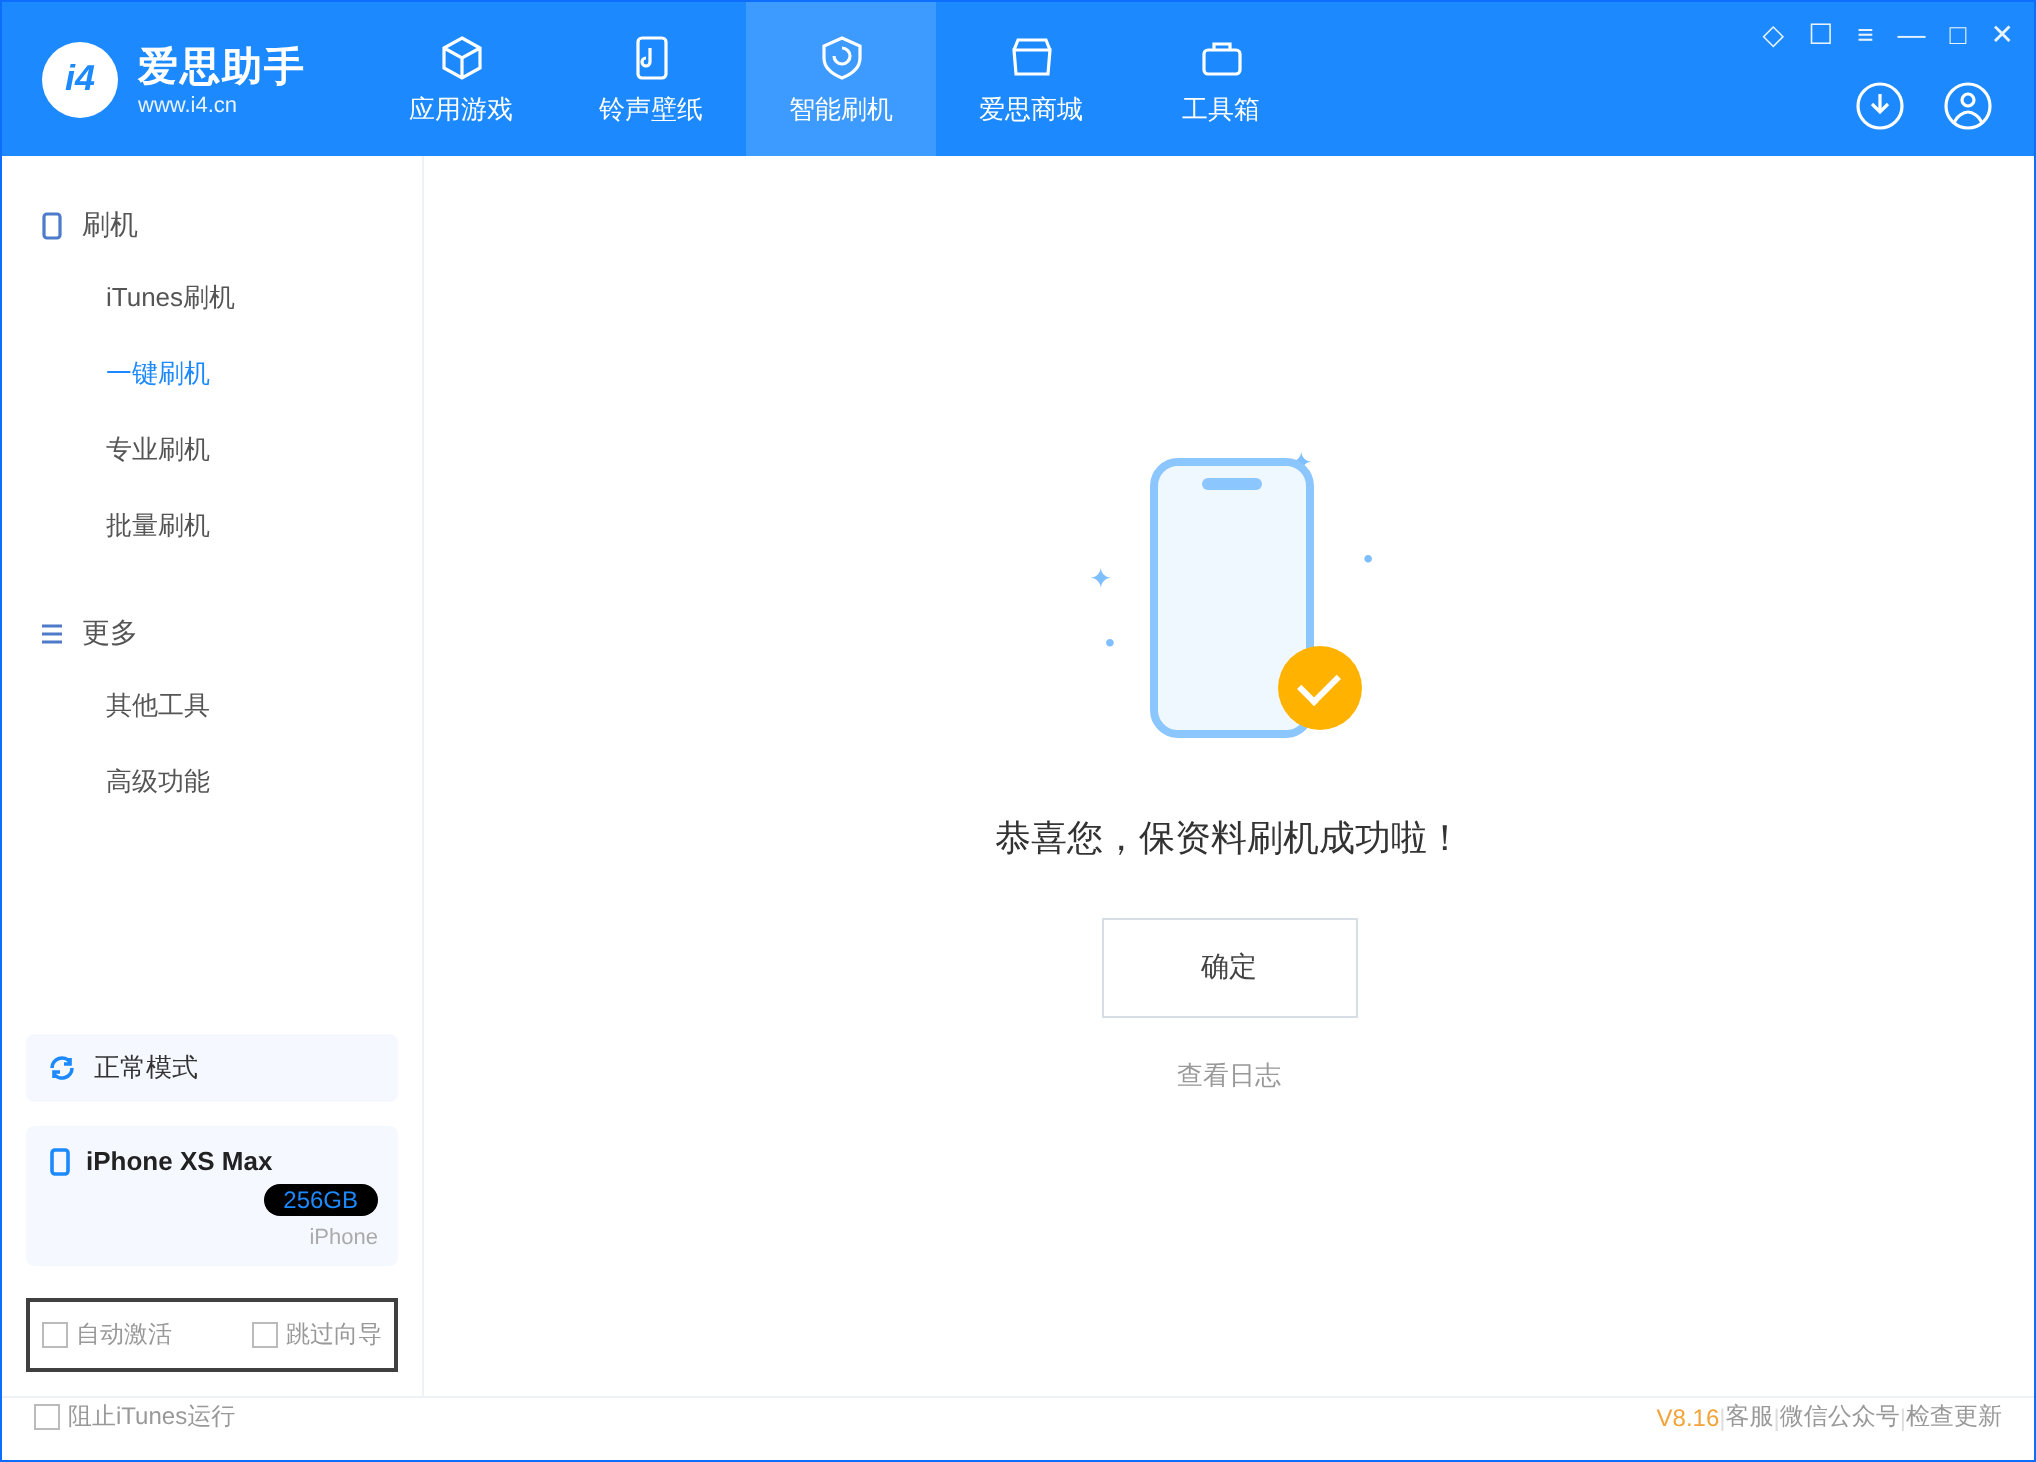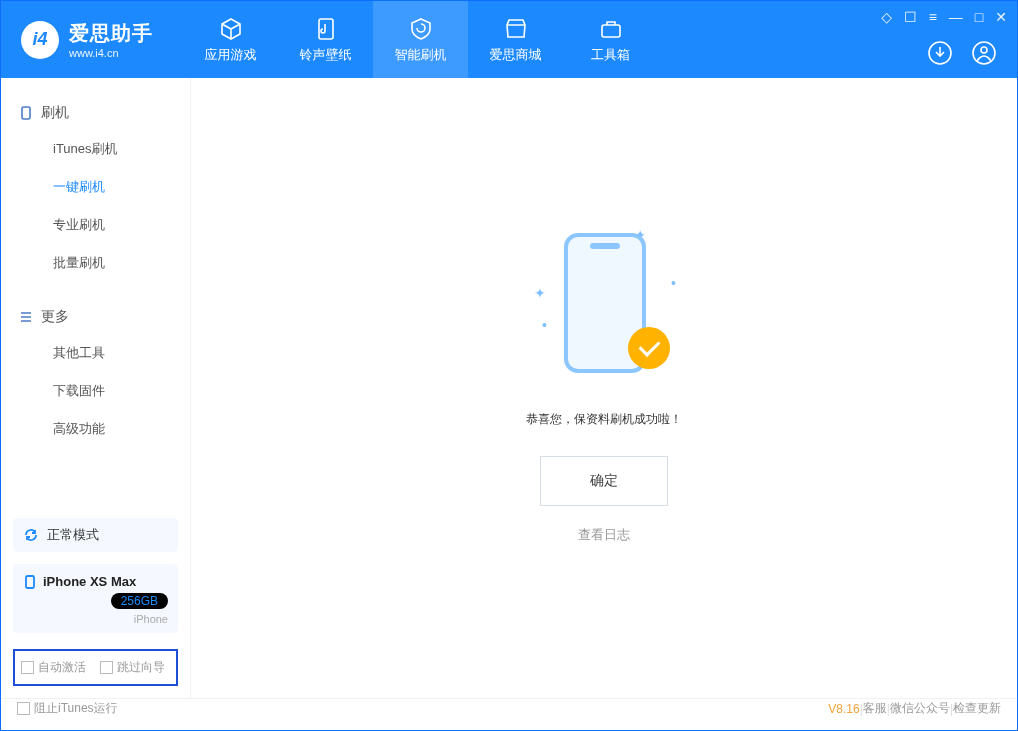--- a/index.html
+++ b/index.html
@@ -29,21 +29,21 @@
   .nav-tab svg { width: 26px; height: 26px; fill: none; stroke: #fff; stroke-width: 1.6; }
 
   .win-ctrl { position: absolute; right: 10px; top: 8px; display: flex; gap: 12px; }
   .win-ctrl span { cursor: pointer; font-size: 14px; opacity: .9; }
   .header-right-icons { position: absolute; right: 20px; bottom: 12px; display: flex; gap: 18px; }
   .header-right-icons svg { width: 26px; height: 26px; stroke: #fff; fill: none; stroke-width: 1.6; cursor: pointer; }
 
   
   .body { display: flex; height: calc(100% - 77px - 32px); }
   .sidebar {
-    width: 190px; border-right: 1px solid #eef1f5; display: flex; flex-direction: column;
+    width: 211px; border-right: 1px solid #eef1f5; display: flex; flex-direction: column;
   }
   .side-section { padding: 18px 0 0 0; }
   .side-heading {
     display: flex; align-items: center; gap: 8px; color: #555; font-size: 14px;
     padding: 8px 18px; font-weight: 500;
   }
   .side-heading svg { width: 14px; height: 14px; stroke: #4d7bc9; fill: none; stroke-width: 1.6; }
   .side-item {
     padding: 10px 18px 10px 52px; font-size: 13px; color: #555; cursor: pointer;
   }
@@ -58,22 +58,22 @@
   .device-info {
     margin: 4px 12px 12px; padding: 10px 10px 8px; background: #f5f9ff; border-radius: 4px; text-align: right;
   }
   .device-info .dname { font-size: 13px; font-weight: bold; color: #222; display:flex; align-items:center; gap:6px;}
   .device-info .dname svg{width:14px;height:14px;stroke:#1c89ff;fill:none;stroke-width:1.8;}
   .badge { display: inline-block; margin-top: 4px; padding: 1px 10px; background: #000000;
            color: #1c89ff; border-radius: 10px; font-size: 12px; }
   .device-info .dtype { font-size: 11px; color: #aaa; margin-top: 4px; }
 
   .side-bottom {
-    border: 2px solid #1d4ed8; margin: 4px 12px 12px; padding: 8px 6px;
-    display: flex; gap: 14px; align-items: center;
+    border: 2px solid #404040; margin: 4px 12px 12px; padding: 8px 6px;
+    display: flex; gap: 14px; align-items: center; justify-content: space-between;
   }
   .chk { display: flex; align-items: center; gap: 4px; font-size: 12px; color: #999; cursor: pointer; }
   .chk .box { width: 13px; height: 13px; border: 1px solid #bbb; background: #fff; }
 
   
   .main { flex: 1; display: flex; flex-direction: column; align-items: center; justify-content: center; }
   .illust { position: relative; width: 140px; height: 150px; margin-bottom: 28px; }
   .phone {
     width: 82px; height: 140px; border: 4px solid #8cc6ff; border-radius: 14px;
     background: #f0f8ff; position: absolute; left: 30px; top: 0;
@@ -87,21 +87,21 @@
     background: #ffb300; display: flex; align-items: center; justify-content: center;
   }
   .tick::after {
     content: ""; width: 16px; height: 9px; border-left: 3px solid #fff; border-bottom: 3px solid #fff;
     transform: rotate(-45deg); margin-top: -4px;
   }
   .sparkle { position: absolute; color: #7fbfff; font-size: 14px; }
   .s1 { left: 0; top: 52px; } .s2 { left: 8px; bottom: 50px; }
   .s3 { right: -2px; top: 42px; } .s4 { right: 28px; top: -6px; }
 
-  .msg { font-size: 12px; color: #333; margin-bottom: 28px; }
+  .msg { font-size: 18px; color: #333; margin-bottom: 28px; }
   .ok-btn {
     width: 128px; height: 50px; border: 1px solid #d7dde4; background: #fff; color: #444;
     font-size: 14px; cursor: pointer; margin-bottom: 20px;
   }
   .log-link { font-size: 13px; color: #999; cursor: pointer; }
 
   
   .footer {
     height: 20px; border-top: 1px solid #eef1f5; display: flex; align-items: center;
     padding: 0 16px; font-size: 12px; color: #999;
@@ -201,21 +201,20 @@
       </div>
 
       <div class="side-section">
         <div class="side-heading">
           <svg>
               <path d="M2 3h10M2 7h10M2 11h10"></path>
             </svg>
           <span>更多</span>
         </div>
         <div class="side-item">其他工具</div>
-        <div class="side-item">下载固件</div>
         <div class="side-item">高级功能</div>
       </div>
 
       <div class="side-spacer"></div>
 
       <div class="device-box">
         <svg>
             <path d="M3 8a5 5 0 0 1 9-3M13 8a5 5 0 0 1-9 3"></path>
             <path d="M12 3v3h-3M4 13v-3h3"></path>
           </svg>

